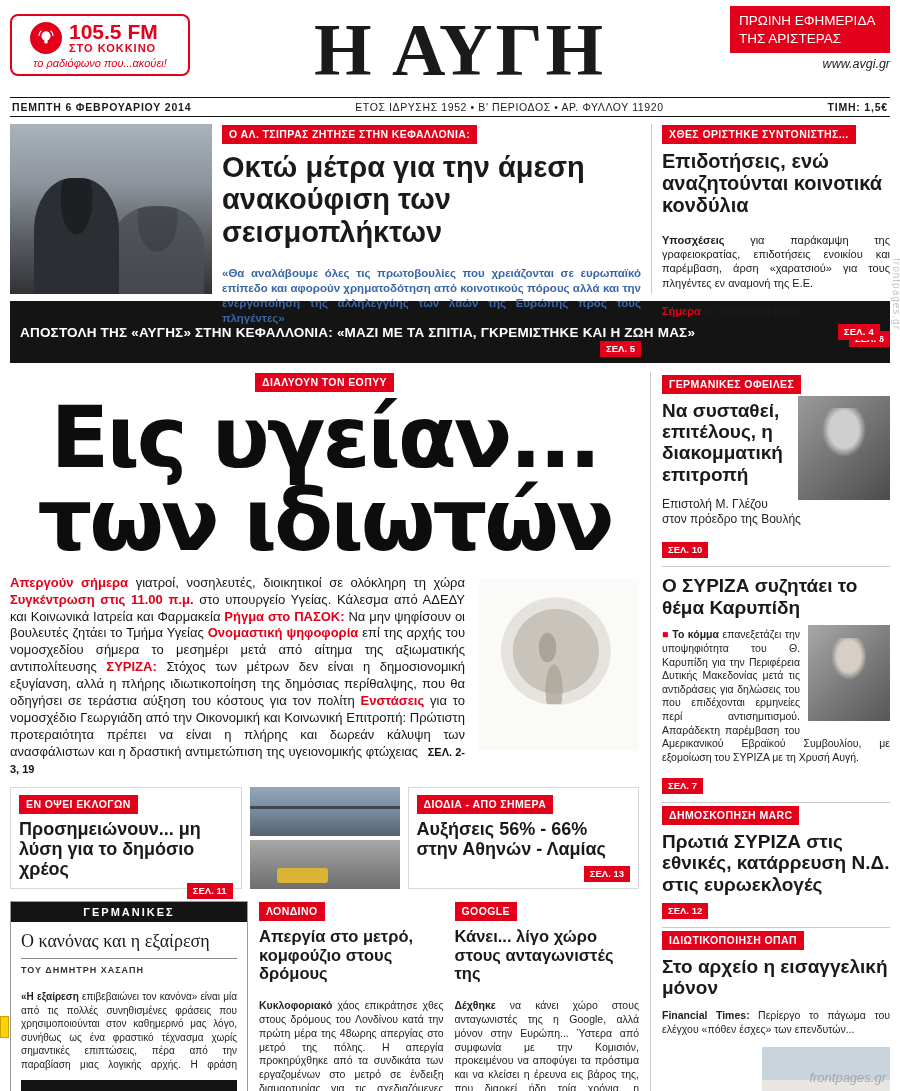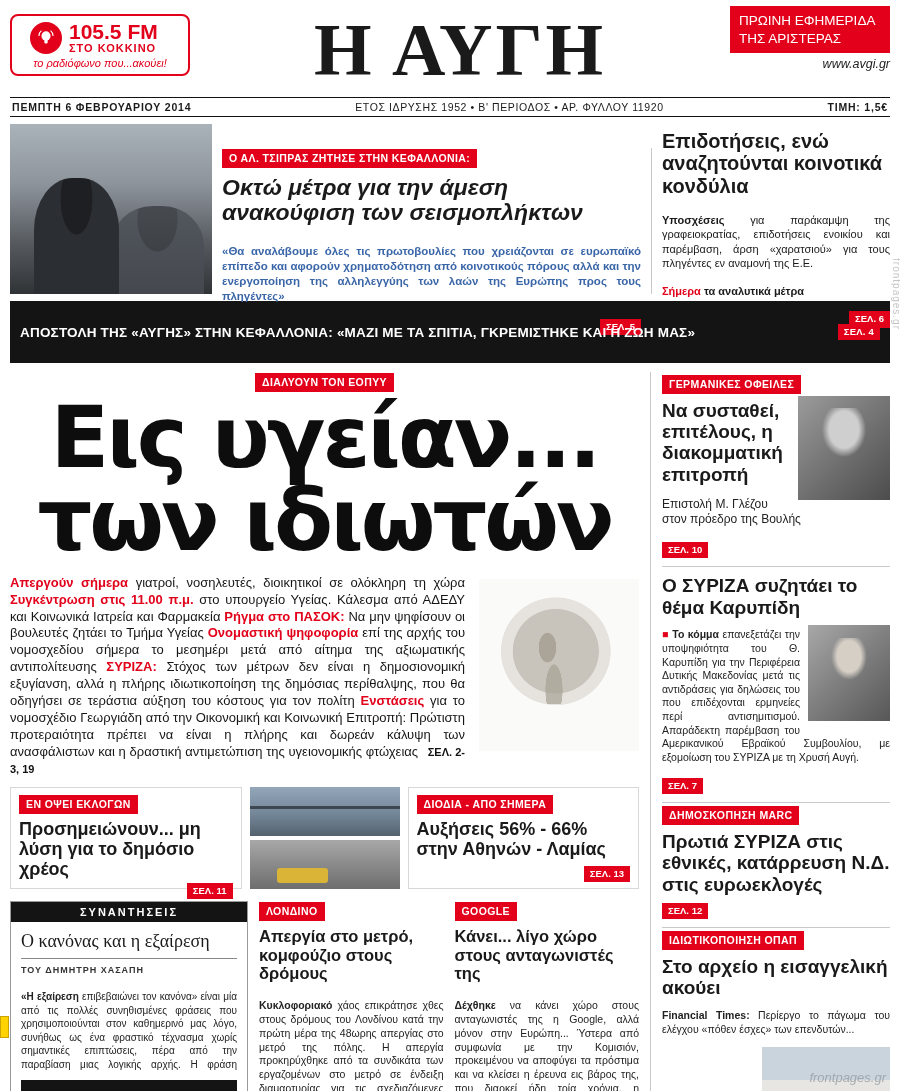--- a/index.html
+++ b/index.html
@@ -49,22 +49,22 @@
   .top-band{display:flex;height:170px;margin-top:7px;gap:10px;}
   .ph{background:#b5b5b5;position:relative;overflow:hidden;}
   .ph-tsipras{width:202px;flex:0 0 202px;height:100%;
     background:linear-gradient(180deg,#aab3ba 0%,#8d949b 35%,#565a5f 70%,#303336 100%);}
   .ph-tsipras::after{content:"";position:absolute;left:12%;bottom:0;width:42%;height:68%;
     background:radial-gradient(ellipse at 50% 18%,#1d1f22 0 26%,#2b2e33 27% 100%);
     border-radius:45% 45% 0 0;}
   .ph-tsipras::before{content:"";position:absolute;right:4%;bottom:0;width:46%;height:52%;
     background:radial-gradient(ellipse at 50% 15%,#3a3d42 0 30%,#4a4e55 31% 100%);
     border-radius:45% 45% 0 0;opacity:.8;}
-  .top-mid{flex:1;padding-right:10px;border-right:1px solid var(--rule);display:flex;flex-direction:column;margin-top:24px;}
-  .top-mid h2{font-size:23px;line-height:1.12;margin:7px 0 6px;font-weight:800;font-style:italic;}
+  .top-mid{flex:1;padding-right:10px;border-right:1px solid var(--rule);display:flex;flex-direction:column;}
+  .top-mid h2{font-size:29px;line-height:1.12;margin:7px 0 6px;font-weight:800;}
   .quote{color:var(--blue);font-size:11.5px;line-height:1.32;font-weight:600;text-align:justify;}
   .top-mid .refrow,.top-right .refrow{text-align:right;margin-top:auto;}
   .top-right{width:228px;flex:0 0 228px;display:flex;flex-direction:column;}
   .top-right h2{font-size:20px;line-height:1.12;margin:6px 0 5px;font-weight:800;}
   .top-right .body{font-size:11px;line-height:1.3;text-align:justify;}
   .today{font-size:11px;margin-top:4px;}
   
   .banner{margin-top:7px;background:#141414;color:#fff;display:flex;align-items:center;
     justify-content:space-between;padding:23px 10px;font-weight:700;font-size:13.5px;letter-spacing:.2px;}
   
@@ -170,20 +170,21 @@
     <div class="ph ph-tsipras"></div>
 
     <article class="top-mid">
       <div><span class="kicker">Ο ΑΛ. ΤΣΙΠΡΑΣ ΖΗΤΗΣΕ ΣΤΗΝ ΚΕΦΑΛΛΟΝΙΑ:</span></div>
       <h2>Οκτώ μέτρα για την άμεση ανακούφιση των σεισμοπλήκτων</h2>
       <p class="quote">«Θα αναλάβουμε όλες τις πρωτοβουλίες που χρειάζονται σε ευρωπαϊκό επίπεδο και αφορούν χρηματοδότηση από κοινοτικούς πόρους αλλά και την ενεργοποίηση της αλληλεγγύης των λαών της Ευρώπης προς τους πληγέντες»</p>
       <div class="refrow"><span class="pageref">ΣΕΛ. 5</span></div>
     </article>
 
     <article class="top-right">
+      <div><span class="kicker">ΧΘΕΣ ΟΡΙΣΤΗΚΕ ΣΥΝΤΟΝΙΣΤΗΣ...</span></div>
       <h2>Επιδοτήσεις, ενώ αναζητούνται κοινοτικά κονδύλια</h2>
       <p class="body"><span class="b">Υποσχέσεις</span><span> για παράκαμψη της γραφειοκρατίας, επιδοτήσεις ενοικίου και παρέμβαση, άρση «χαρατσιού» για τους πληγέντες εν αναμονή της Ε.Ε.</span></p>
       <p class="today"><span class="hl">Σήμερα </span><span class="b">τα αναλυτικά μέτρα</span></p>
       <div class="refrow"><span class="pageref">ΣΕΛ. 6</span></div>
     </article>
   </section>
 
   <div class="banner">
     <span>ΑΠΟΣΤΟΛΗ ΤΗΣ «ΑΥΓΗΣ» ΣΤΗΝ ΚΕΦΑΛΛΟΝΙΑ: «ΜΑΖΙ ΜΕ ΤΑ ΣΠΙΤΙΑ, ΓΚΡΕΜΙΣΤΗΚΕ ΚΑΙ Η ΖΩΗ ΜΑΣ»</span>
     <span class="pageref">ΣΕΛ. 4</span>
@@ -217,21 +218,21 @@
         </div>
         <article class="strip-story">
           <div><span class="kicker">ΔΙΟΔΙΑ - ΑΠΟ ΣΗΜΕΡΑ</span></div>
           <h3>Αυξήσεις 56% - 66% στην Αθηνών - Λαμίας</h3>
           <div class="refrow"><span class="pageref">ΣΕΛ. 13</span></div>
         </article>
       </section>
 
       <section class="bottom-cols">
         <div class="op-box">
-          <div class="op-head">ΣΥΝΑΝΤΗΣΕΙΣ</div>
+          <div class="op-head">ΓΕΡΜΑΝΙΚΕΣ</div>
           <div class="op-inner">
             <div class="op-title">Ο κανόνας και η εξαίρεση</div>
             <div class="op-byline">ΤΟΥ ΔΗΜΗΤΡΗ ΧΑΣΑΠΗ</div>
             <p class="op-body"><span class="b">«Η εξαίρεση</span><span> επιβεβαιώνει τον κανόνα» είναι μία από τις πολλές συνηθισμένες φράσεις που χρησιμοποιούνται στον καθημερινό μας λόγο, συνήθως ως ένα φραστικό τέχνασμα χωρίς σημαντικές επιπτώσεις, πέρα από την παραβίαση μιας λογικής αρχής. Η φράση προέρχεται από μια λατινική ρήση, η οποία σε μετάφραση δηλώνει ότι «η εξαίρεση επιβεβαιώνει τον κανόνα για τις περιπτώσεις εκτός εξαίρεσης», που φέρεται να έχει προταθεί ως νομική αρχή από τον Κικέρωνα.</span></p>
             <div class="op-foot">ΣΥΝΕΧΕΙΑ ΣΤΗ ΣΕΛΙΔΑ 2</div>
           </div>
         </div>
 
         <article class="news-col">
           <div><span class="kicker">ΛΟΝΔΙΝΟ</span></div>
@@ -267,21 +268,21 @@
       </article>
 
       <article class="sb-story">
         <div><span class="kicker">ΔΗΜΟΣΚΟΠΗΣΗ MARC</span></div>
         <h3>Πρωτιά ΣΥΡΙΖΑ στις εθνικές, κατάρρευση Ν.Δ. στις ευρωεκλογές</h3>
         <div class="sb-refrow"><span class="pageref">ΣΕΛ. 12</span></div>
       </article>
 
       <article class="sb-story">
         <div><span class="kicker">ΙΔΙΩΤΙΚΟΠΟΙΗΣΗ ΟΠΑΠ</span></div>
-        <h3>Στο αρχείο η εισαγγελική ακούει</h3>
+        <h3>Στο αρχείο η εισαγγελική μόνον</h3>
         <p class="sb-body"><span class="b">Financial Times:</span><span> Περίεργο το πάγωμα του ελέγχου «πόθεν έσχες» των επενδυτών...</span></p>
         <div class="ph ph-building"></div>
       </article>
 
     </aside>
   </div>
 
   <div class="edge-marker"></div>
   <div class="wm-vert">frontpages.gr</div>
   <div class="wm-bottom">frontpages.gr</div>

